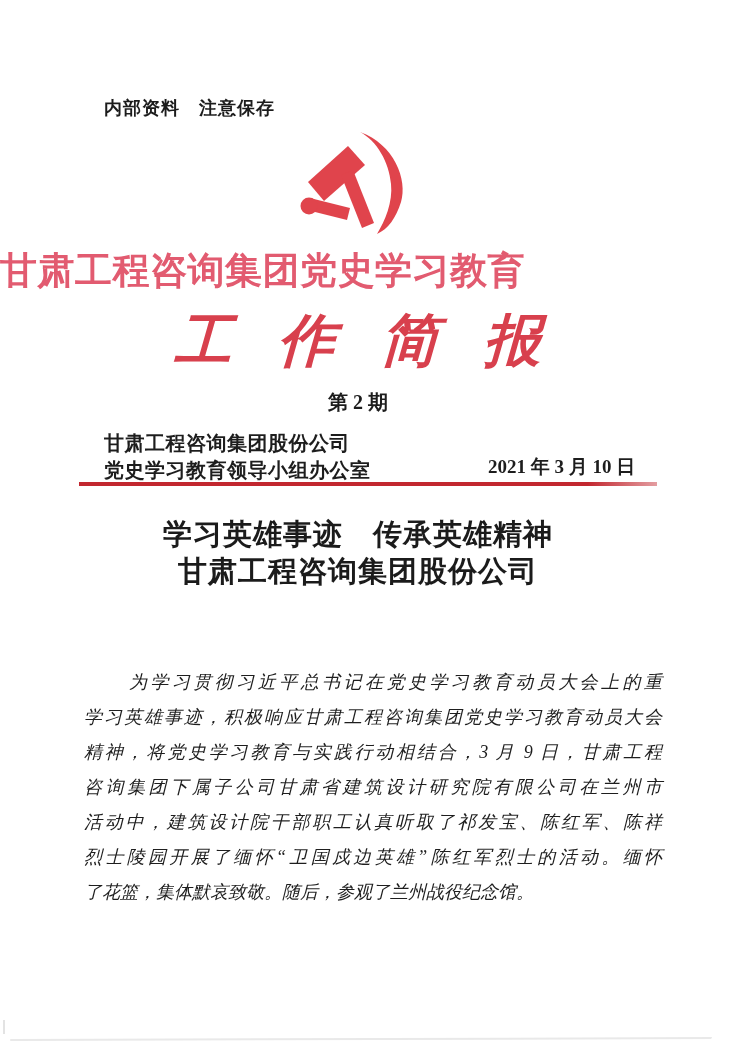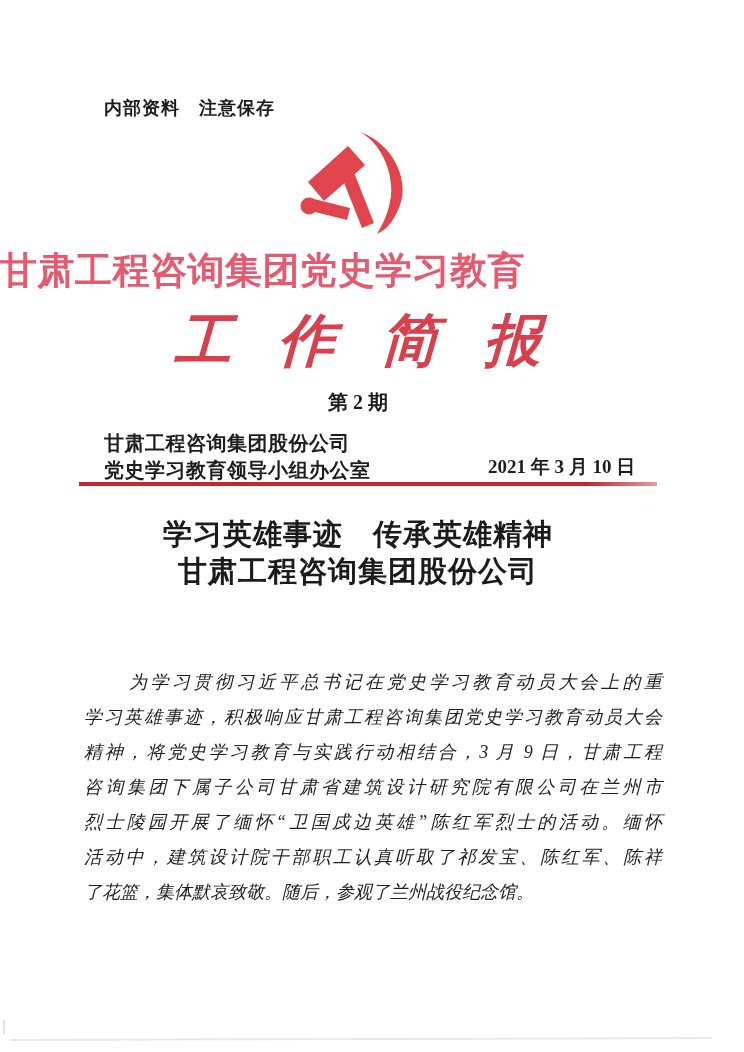--- a/index.html
+++ b/index.html
@@ -197,21 +197,21 @@
     <div>学习英雄事迹　传承英雄精神</div>
     <div>甘肃工程咨询集团股份公司</div>
   </div>
 
   <div class="article-body">
 
   <p class="body-line">为学习贯彻习近平总书记在党史学习教育动员大会上的重</p>
       <p class="body-line">学习英雄事迹，积极响应甘肃工程咨询集团党史学习教育动员大会</p>
       <p class="body-line">精神，将党史学习教育与实践行动相结合，3 月 9 日，甘肃工程</p>
       <p class="body-line">咨询集团下属子公司甘肃省建筑设计研究院有限公司在兰州市</p>
+      <p class="body-line">活动中，建筑设计院干部职工认真听取了祁发宝、陈红军、陈祥</p>
       <p class="body-line">烈士陵园开展了缅怀“卫国戍边英雄”陈红军烈士的活动。缅怀</p>
-      <p class="body-line">活动中，建筑设计院干部职工认真听取了祁发宝、陈红军、陈祥</p>
       <p class="body-line">了花篮，集体默哀致敬。随后，参观了兰州战役纪念馆。</p>
     </div>
 
   <div class="scan-edge-shadow"></div>
   <div class="scan-tick"></div>
 
 </div>
 
 </body></html>

